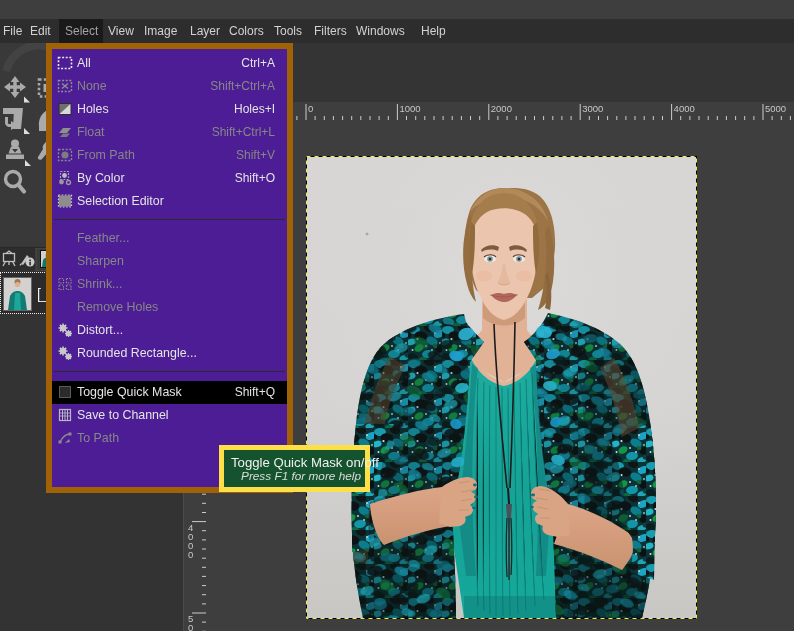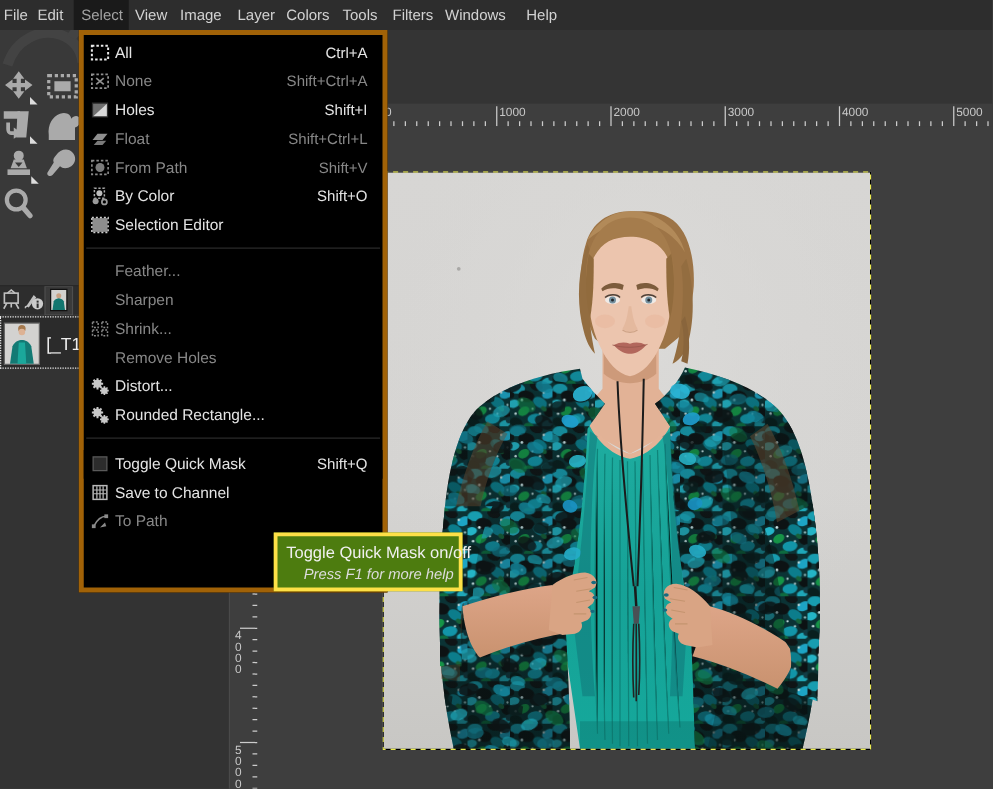--- a/index.html
+++ b/index.html
@@ -1,46 +1,46 @@
 <!DOCTYPE html>
 <html><head>
 <meta charset="utf-8">
 <style>
   html,body{margin:0;padding:0;}
   body{width:794px;height:631px;overflow:hidden;font-family:"Liberation Sans",sans-serif;position:relative;background:#3e3e3e;}
-  .abs{position:absolute;}
+  .abs{position:absolute;margin-top:19px;}
   
   #menubar{left:0;top:0;width:794px;height:24px;background:#2d2d2d;}
   #menubar span{position:absolute;top:0;height:24px;line-height:24px;color:#d2d2d2;font-size:12px;}
   #sel-hl{position:absolute;left:59px;top:0;width:44px;height:24px;background:#1a1a1a;}
   
   #dock{left:0;top:24px;width:183px;height:607px;background:#333333;}
   #toolbox{left:0;top:24px;width:183px;height:204px;background:#393939;}
   #tabbar{left:0;top:228px;width:183px;height:23px;background:#2d2d2d;border-top:1px solid #282828;box-sizing:border-box;}
   #layerrow{left:1px;top:254px;width:181px;height:40px;background:#2b2b2b;outline:1px dotted #e8e8e8;}
   
   #strip{left:183px;top:24px;width:611px;height:59px;background:#343434;}
   #hruler{left:183px;top:83px;width:611px;height:18px;background:#3e3e3e;}
   #vline{left:183px;top:24px;width:1px;height:607px;background:#4a4a4a;}
   
   #photo{left:306px;top:137px;width:391px;height:463px;}
   
-  #menu{left:63px;top:24px;width:247px;height:450px;background:#000000;border:4px solid #a16207;box-sizing:border-box;z-index:50;}
+  #menu{left:46px;top:24px;width:247px;height:450px;background:#4c1d95;border:6px solid #a16207;box-sizing:border-box;z-index:50;}
   .mi{position:relative;height:23px;}
   .mi .lab{position:absolute;left:25px;top:0;line-height:23px;font-size:12.4px;color:#e4e4e4;white-space:nowrap;}
   .mi .sc{position:absolute;right:12px;top:0;line-height:23px;font-size:12px;color:#e4e4e4;}
   .mi.dis .lab,.mi.dis .sc{color:#878787;}
   .mi .ic{position:absolute;left:5px;top:3px;width:16px;height:16px;}
   .mi .ic svg{width:16px;height:16px;display:block;}
   .sep{height:14px;position:relative;}
   .sep::after{content:"";position:absolute;left:2px;right:2px;top:6px;height:1px;background:#2a2a2a;}
   .mi.hl{background:#000000;}
   .pad{height:3px;}
   
-  #tip{left:219px;top:426px;width:151px;height:47px;background:#4d7c0f;border:3px solid #fde047;box-sizing:border-box;z-index:60;}
+  #tip{left:219px;top:426px;width:151px;height:47px;background:#14532d;border:5px solid #fde047;box-sizing:border-box;z-index:60;}
   #tip .t1{position:absolute;left:7px;top:5px;font-size:13.2px;color:#f0f0f0;white-space:nowrap;}
   #tip .t2{position:absolute;right:4px;bottom:4px;font-size:11.8px;font-style:italic;color:#dcdcdc;white-space:nowrap;}
 </style>
 </head>
 <body>
 
   <div class="abs" id="strip"></div>
   <div class="abs" id="hruler"><svg width="611" height="18" xmlns="http://www.w3.org/2000/svg" id="hrulersvg">
       <line x1="4.2" y1="14" x2="4.2" y2="18" stroke="#cccccc" stroke-width="1"></line>
       <line x1="13.3" y1="14" x2="13.3" y2="18" stroke="#cccccc" stroke-width="1"></line>
@@ -492,21 +492,21 @@
     </div>
     <div class="mi" id="it-invert">
       <span class="ic">
         <svg viewBox="0 0 16 16">
           <rect x="2" y="2.5" width="12" height="11" fill="#6f6f6f"></rect>
           <path d="M2,13.5 L14,2.5 L14,13.5 Z" fill="#d8d8d8"></path>
           <rect x="2" y="2.5" width="12" height="11" fill="none" stroke="#2e2e2e" stroke-width="1"></rect>
         </svg>
       </span>
       <span class="lab">Holes</span>
-      <span class="sc">Shift+I</span>
+      <span class="sc">Holes+I</span>
     </div>
     <div class="mi dis" id="it-float">
       <span class="ic">
         <svg viewBox="0 0 16 16">
           <path d="M2,9 L6,4 L14,4 L10,9 Z" fill="#8f8f8f"></path>
           <path d="M3,13 L6,9.5 L13,9.5 L10,13 Z" fill="#7a7a7a"></path>
         </svg>
       </span>
       <span class="lab">Float</span>
       <span class="sc">Shift+Ctrl+L</span>

